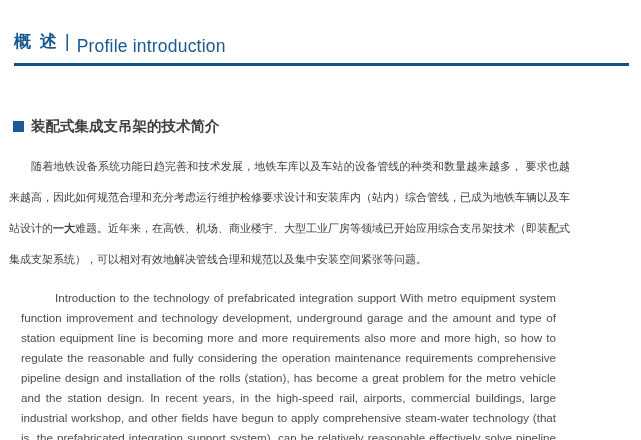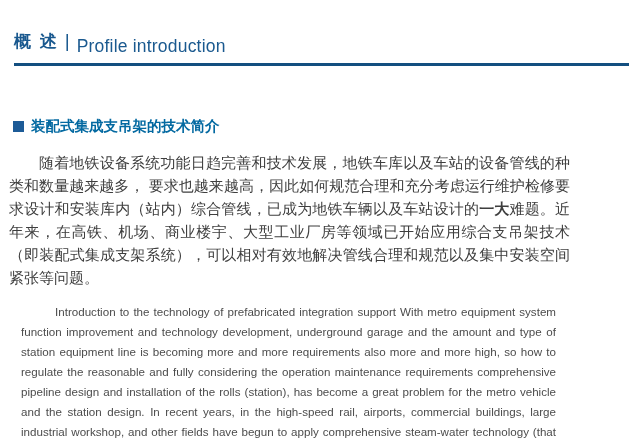--- a/index.html
+++ b/index.html
@@ -39,37 +39,37 @@
   .header-rule {
     margin-top: 6px;
     width: 615px; height: 3px;
     background: #134f80;
   }
 
   
   .section-heading {
     margin: 51px 14px 0 13px;
     display: flex; align-items: center;
-    color: #0369a1;
+    color: #404040;
     font-weight: bold;
     font-size: 14.5px;
   }
   .section-bullet {
     width: 11px; height: 11px;
     background: #1d5b97;
     display: inline-block;
     margin-right: 7px;
     flex: 0 0 auto;
   }
 
   
   .para-zh {
     margin: 15px 8px 0 9px;
-    font-size: 15px;
-    line-height: 23px;
+    font-size: 11px;
+    line-height: 31px;
     color: #3e3e3e;
     text-align: justify;
     text-indent: 2em;
   }
   .para-zh b { font-weight: bold; }
   .para-en {
     margin: 13px 22px 0 21px;
     font-size: 11.6px;
     line-height: 20px;
     color: #4c4c4c;

